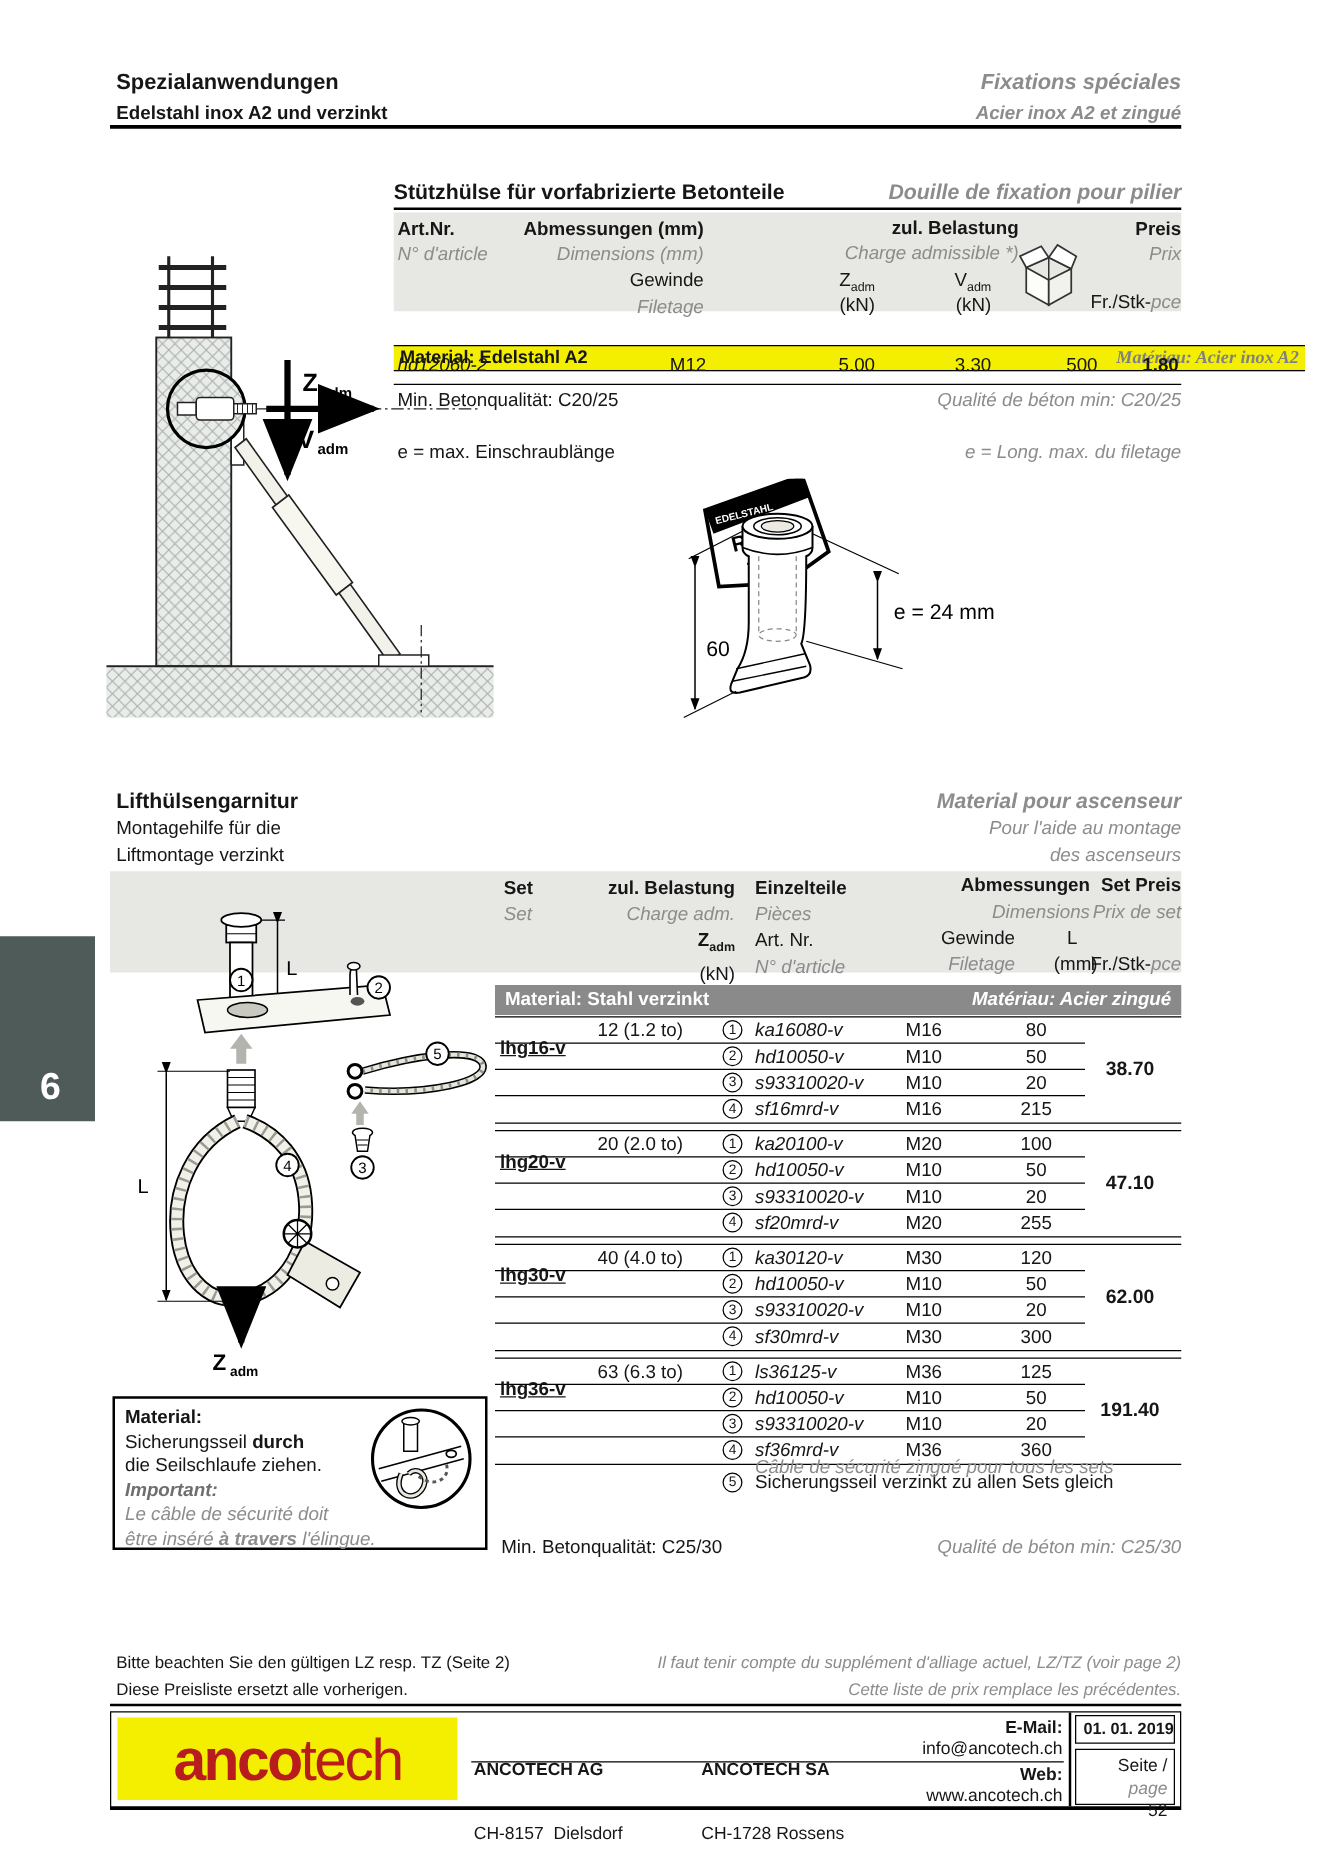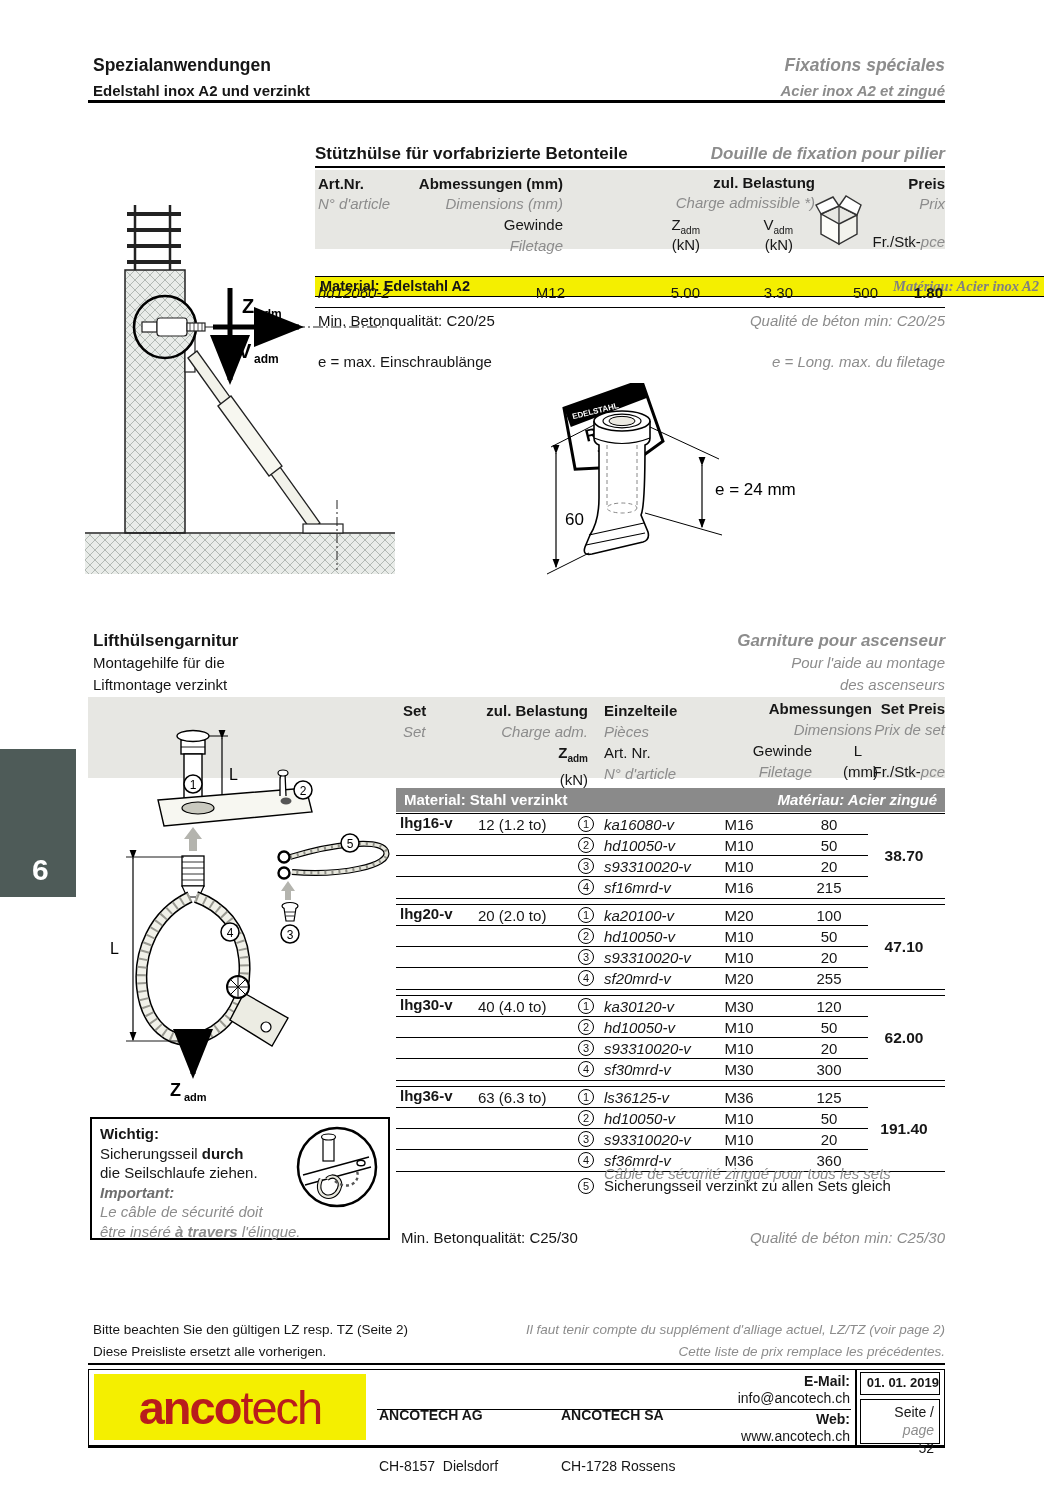--- a/index.html
+++ b/index.html
@@ -18,21 +18,21 @@
   .rule{background:#000;}
   .band{background:#e7e7e3;}
   .ybar{background:#f4ef00;border-top:1px solid #000;border-bottom:1px solid #000;}
   .cnum{display:inline-flex;width:16px;height:16px;border:1.4px solid #000;border-radius:50%;
         align-items:center;justify-content:center;font-size:11px;line-height:1;background:#fff;box-sizing:border-box;}
   
   .grp{position:absolute;left:396px;width:549px;height:86px;box-sizing:border-box;
        border-top:1px solid #000;border-bottom:1px solid #000;}
   .grow{position:relative;width:472px;height:21px;box-sizing:border-box;border-bottom:1px solid #000;font-size:15px;}
   .grow.last{border-bottom:none;}
-  .gset{position:absolute;left:4px;top:0;font-weight:700;}
+  .gset{position:absolute;left:4px;top:16px;font-weight:700;text-decoration:underline;}
   .gload{position:absolute;left:82px;top:2px;}
   .gnum{position:absolute;left:182px;top:2px;}
   .gart{position:absolute;left:208px;top:2px;font-style:italic;}
   .gthr{position:absolute;left:310px;top:2px;width:66px;text-align:center;}
   .glen{position:absolute;left:400px;top:2px;width:66px;text-align:center;}
   .gprice{position:absolute;right:6px;top:50%;transform:translateY(-50%);width:70px;
           text-align:center;font-weight:700;font-size:15.5px;}
   .wbox{position:absolute;left:90px;top:1117px;width:300px;height:123px;border:2px solid #000;
         box-sizing:border-box;padding:5px 0 0 8px;font-size:15px;line-height:19.5px;}
   svg text{font-family:"Liberation Sans",sans-serif;}
@@ -196,21 +196,21 @@
       <text x="170" y="112" font-size="17">e = 24 mm</text>
     </g>
   </svg>
 
   <div class="abs fs15 lh22" style="left:93px;top:630px;">
     <div class="b fs16">Lifthülsengarnitur</div>
     <div>Montagehilfe für die</div>
     <div>Liftmontage verzinkt</div>
   </div>
   <div class="abs r i g fs15 lh22" style="left:545px;top:630px;width:400px;">
-    <div class="b fs16">Garniture pour ascenseur</div>
+    <div class="b fs16">Material pour ascenseur</div>
     <div>Pour l'aide au montage</div>
     <div>des ascenseurs</div>
   </div>
 
   <div class="abs band" style="left:88px;top:697px;width:857px;height:81px;"></div>
   <div class="abs fs15 lh21" style="left:403px;top:700px;">
     <div class="b">Set</div>
     <div class="i g">Set</div>
   </div>
   <div class="abs c fs15 lh21" style="left:468px;top:700px;width:120px;">
@@ -438,21 +438,21 @@
       <ellipse cx="202" cy="206" rx="8" ry="3.5" fill="#fff" stroke="#000" stroke-width="1.2"></ellipse>
       <path d="M196,208 L198,221 L206,221 L208,208" fill="#fff" stroke="#000" stroke-width="1.2"></path>
       <line x1="197" y1="212" x2="207" y2="212" stroke="#000" stroke-width="0.8"></line>
       <line x1="198" y1="216" x2="206" y2="216" stroke="#000" stroke-width="0.8"></line>
     </g>
     <circle cx="202" cy="234" r="9" fill="#fff" stroke="#000" stroke-width="1.5"></circle>
     <text x="202" y="238.5" text-anchor="middle" font-size="12">3</text>
   </svg>
 
   <div class="wbox">
-    <div class="b">Wichtig:</div>
+    <div class="b">Material:</div>
     <div><span>Sicherungsseil </span><span class="b">durch</span></div>
     <div>die Seilschlaufe ziehen.</div>
     <div class="b i" style="color:#6e6e6e;">Important:</div>
     <div class="i g">Le câble de sécurité doit</div>
     <div class="i g"><span>être inséré </span><span class="b">à travers</span><span> l'élingue.</span></div>
     <svg class="abs" style="left:193px;top:2px;" width="105" height="92" viewBox="0 0 105 92">
       <circle cx="52" cy="46" r="39" fill="#fff" stroke="#000" stroke-width="2.5"></circle>
       <line x1="18" y1="54" x2="84" y2="36" stroke="#000" stroke-width="1.3"></line>
       <line x1="20" y1="64" x2="86" y2="46" stroke="#000" stroke-width="1.3"></line>
       <rect x="38" y="16" width="11" height="24" fill="#fff" stroke="#000" stroke-width="1.2"></rect>

